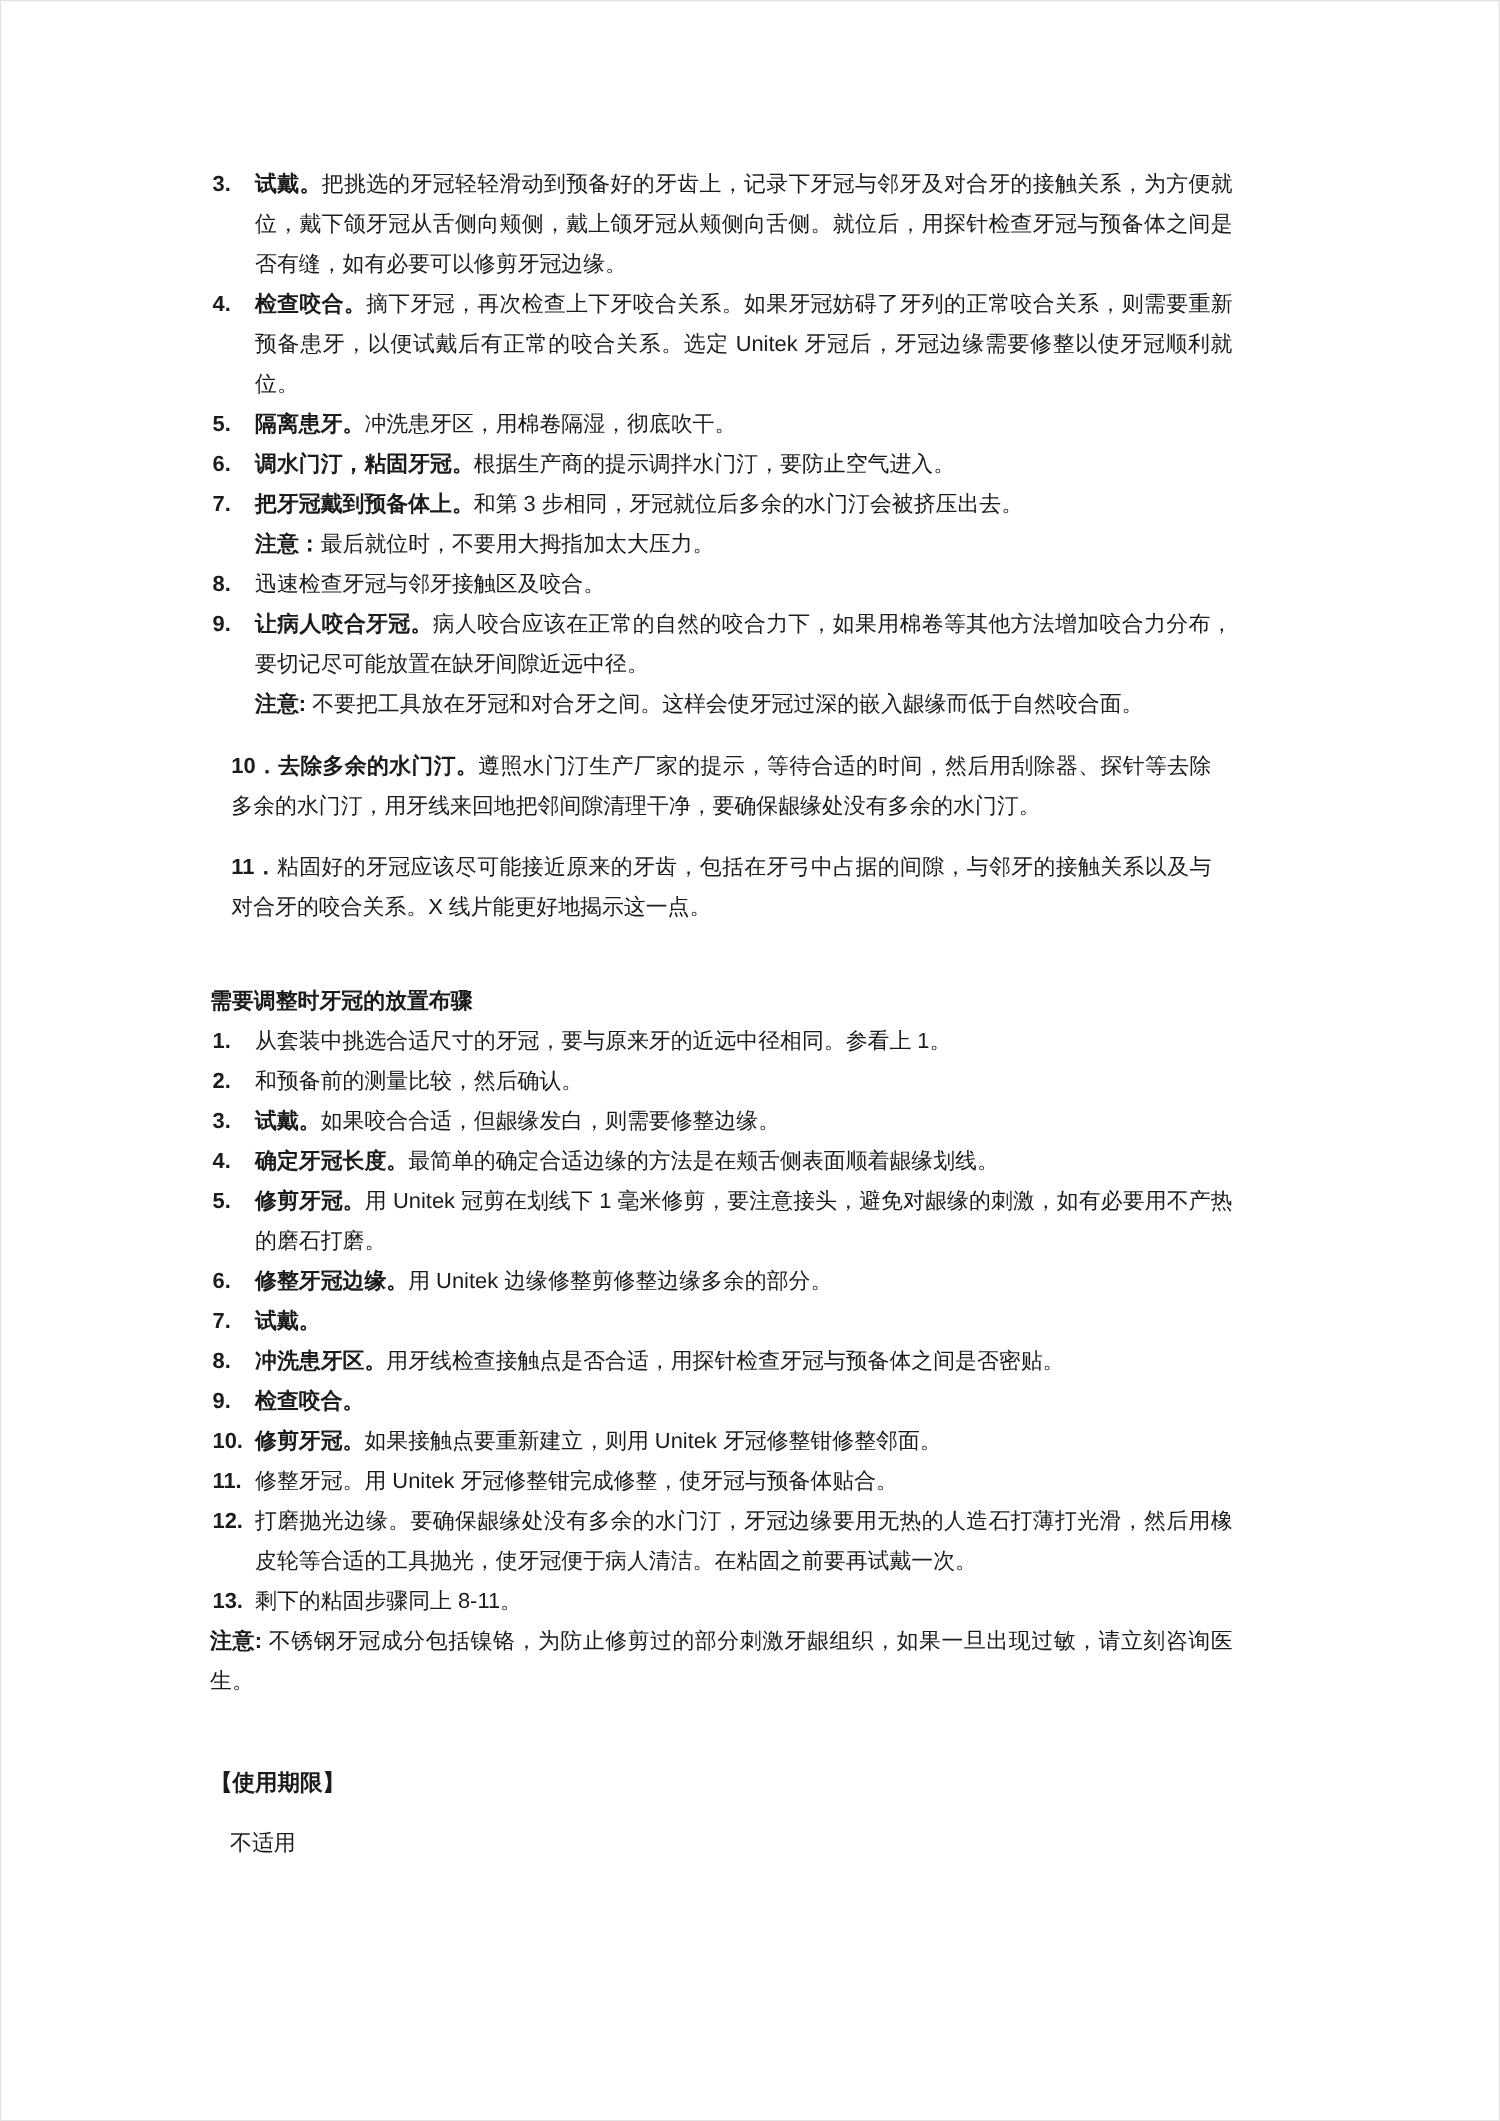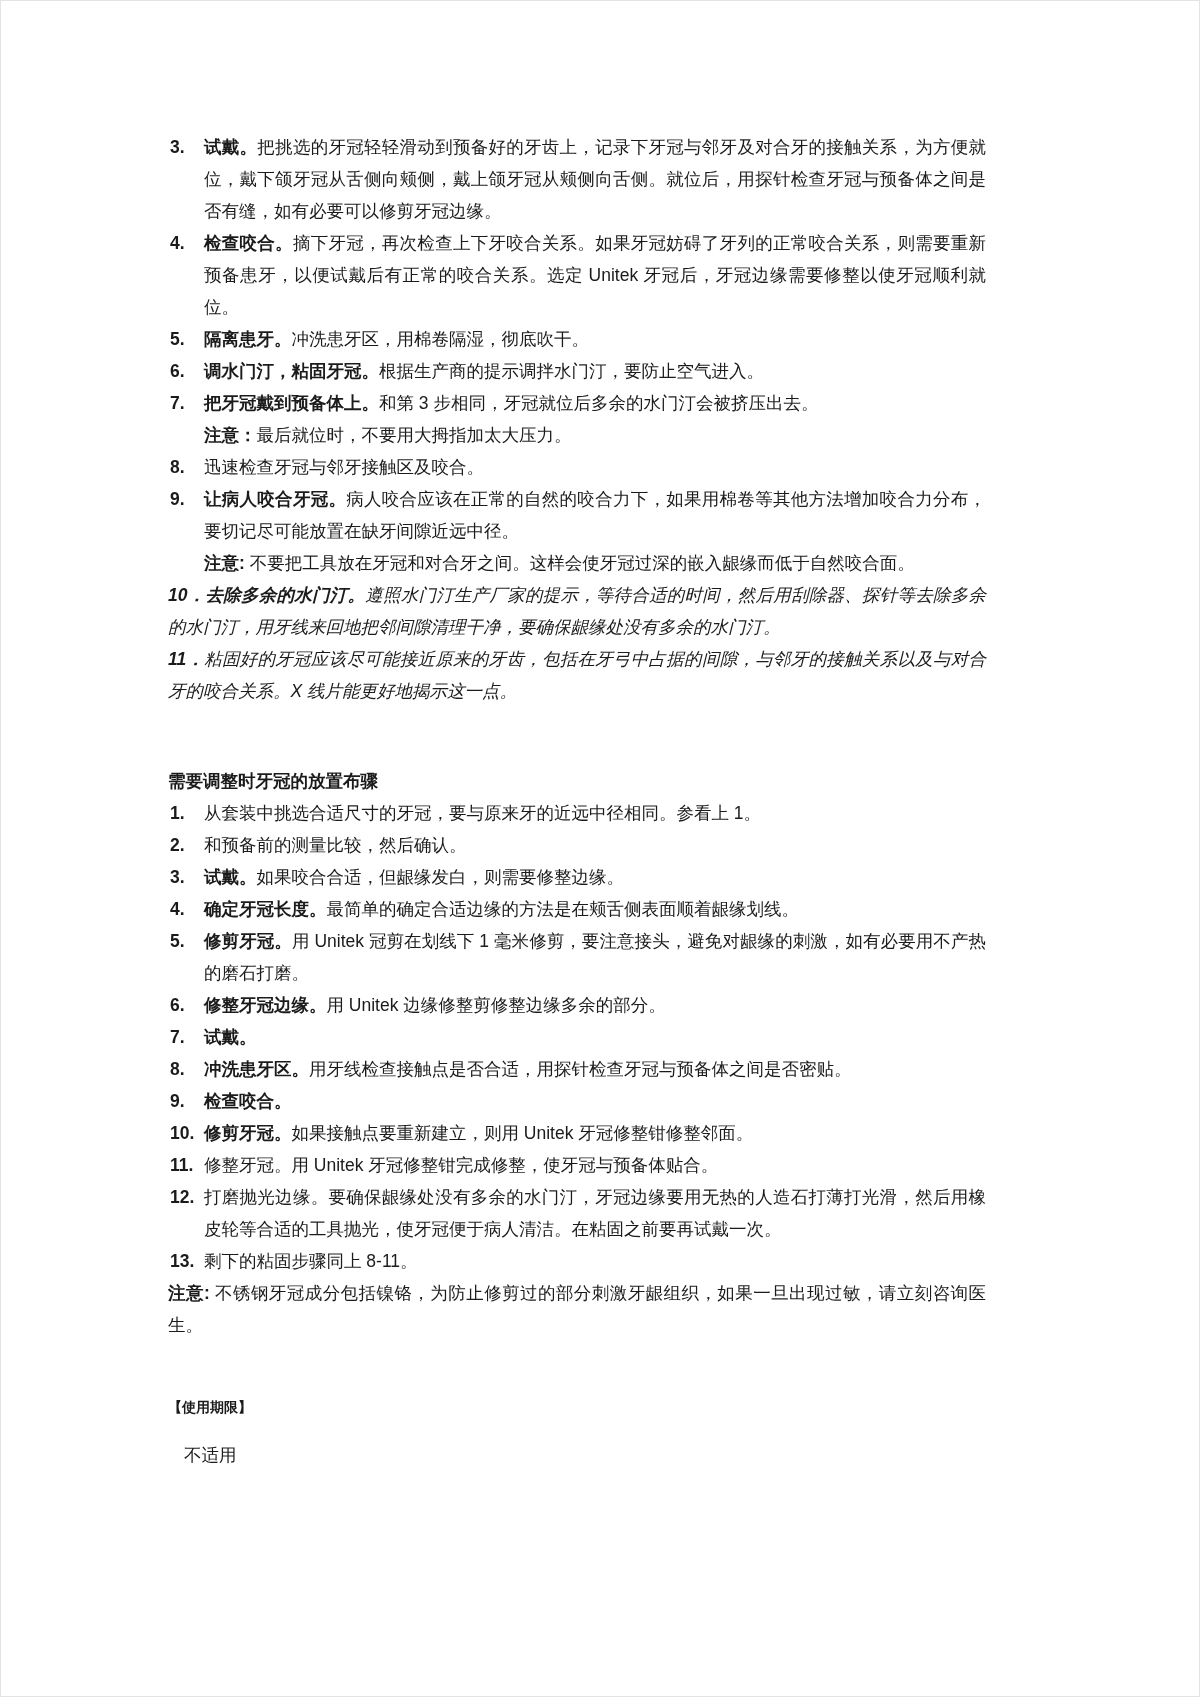--- a/index.html
+++ b/index.html
@@ -35,28 +35,28 @@
     font-weight: bold;
   }
   .lead { font-weight: bold; }
   .note-inline {  }
   .note-inline .nlabel { font-weight: bold; }
   .note-out {
     text-indent: 36px; 
     margin: 0;
   }
   .note-out .nlabel { font-weight: bold; }
-  .para { margin: 0; font-style: italic; }
+  .para { margin: 17px; }
   .para .pnum { font-weight: bold; }
-  .sec2 { margin-top: 58px; }
+  .sec2 { margin-top: 43px; }
   .sec-heading { font-weight: bold; margin: 0; }
   .final-note { margin: 0; }
   .final-note .nlabel { font-weight: bold; }
   .sec3 { margin-top: 50px; }
-  .sec3 .sec-heading { font-size: 14px; }
+  .sec3 .sec-heading { font-size: 18px; }
   .sec3-body { margin: 16px; }
 </style>
 </head>
 <body>
 
 <div class="page">
   <div class="doc">
 
     <div>
 

